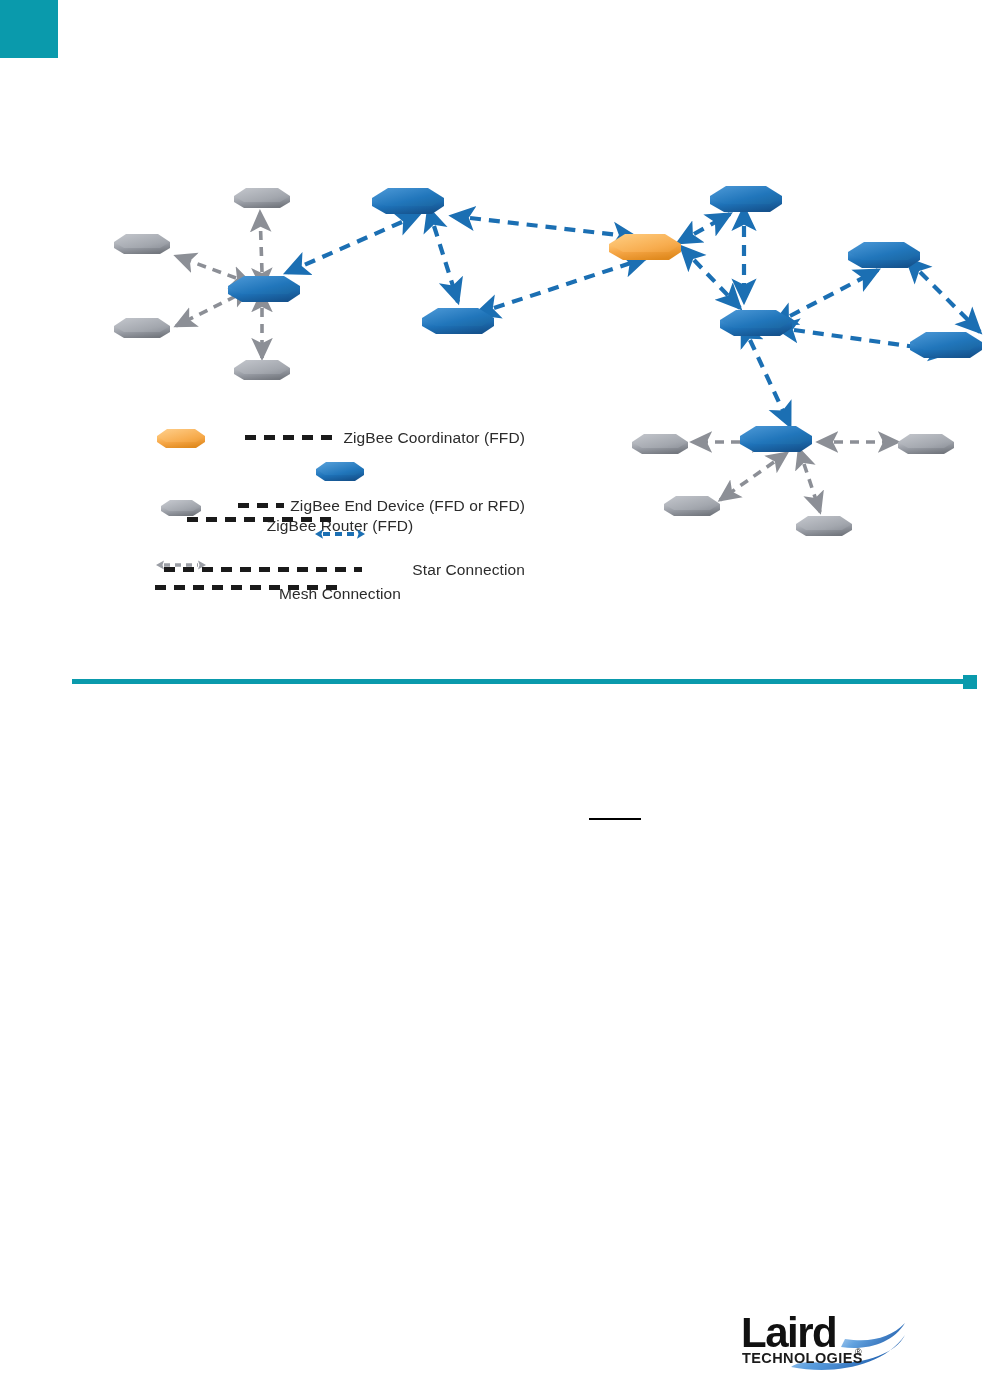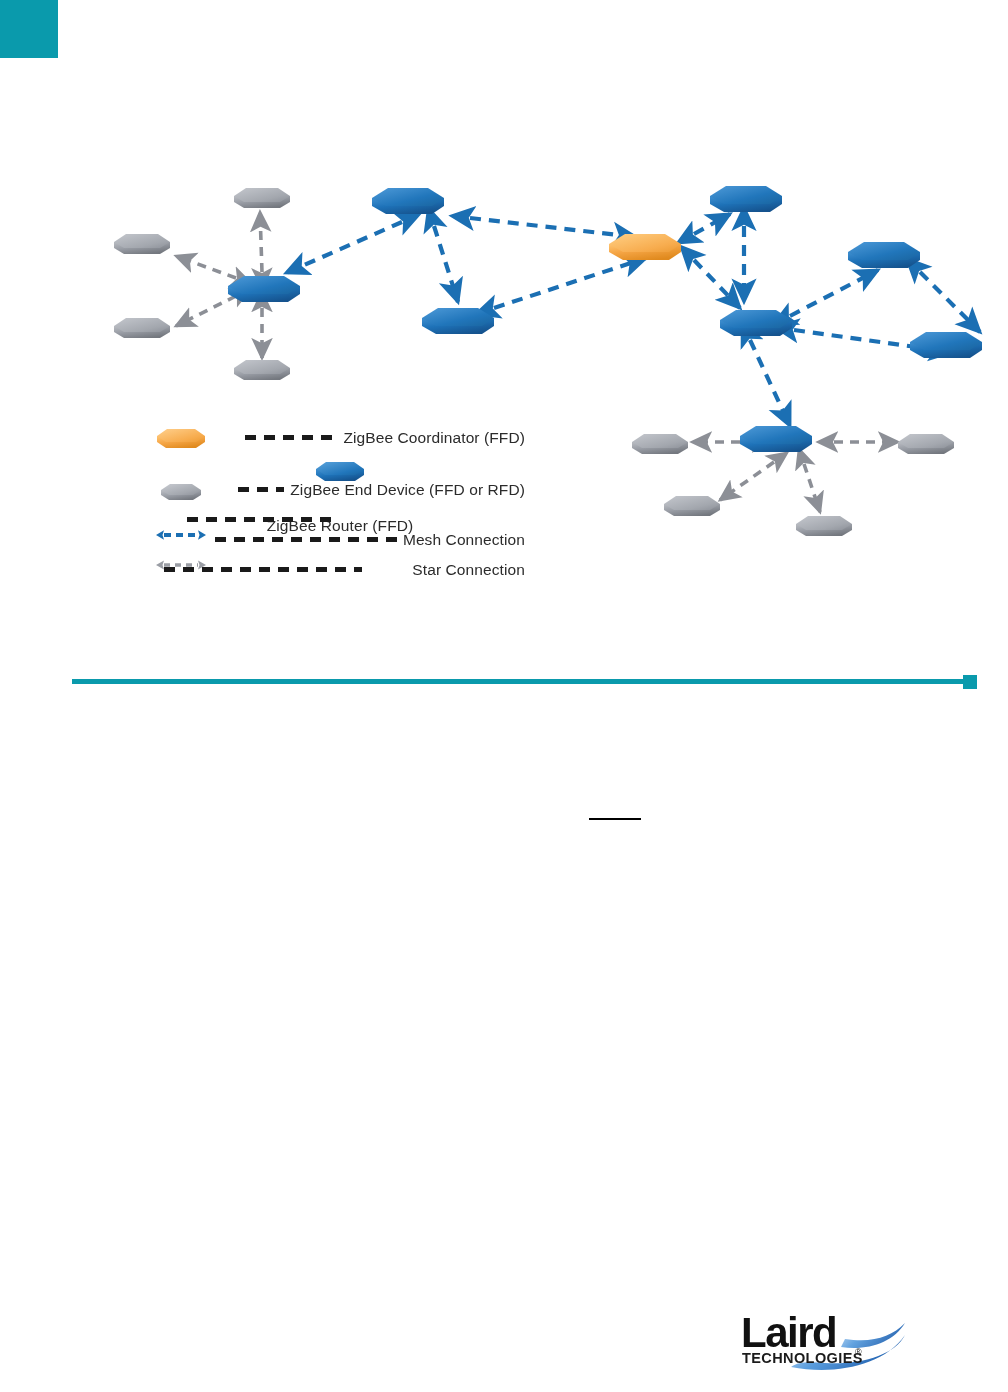--- a/index.html
+++ b/index.html
@@ -34,22 +34,22 @@
     left:155px;top:415px;
     width:370px;height:165px;
   }
   .legend-row{
     position:absolute;
     left:0;width:370px;height:30px;
     display:flex;align-items:center;
   }
   .legend-row.r0{top:8px;}
   .legend-row.r1{top:42px;flex-direction:column;}
-  .legend-row.r2{top:60px;align-items:center;}
-  .legend-row.r3{top:110px;}
+  .legend-row.r2{top:76px;align-items:center;}
+  .legend-row.r3{top:110px;flex-direction:column;}
   .legend-row.r4{top:140px;gap:44px;}
 
   .legend-icon{
     width:52px;height:28px;flex:0 0 52px;
     position:relative;
   }
   .legend-icon svg{position:absolute;left:0;top:0;}
 
   .legend-spacer{flex:0 0 8px;}
 

